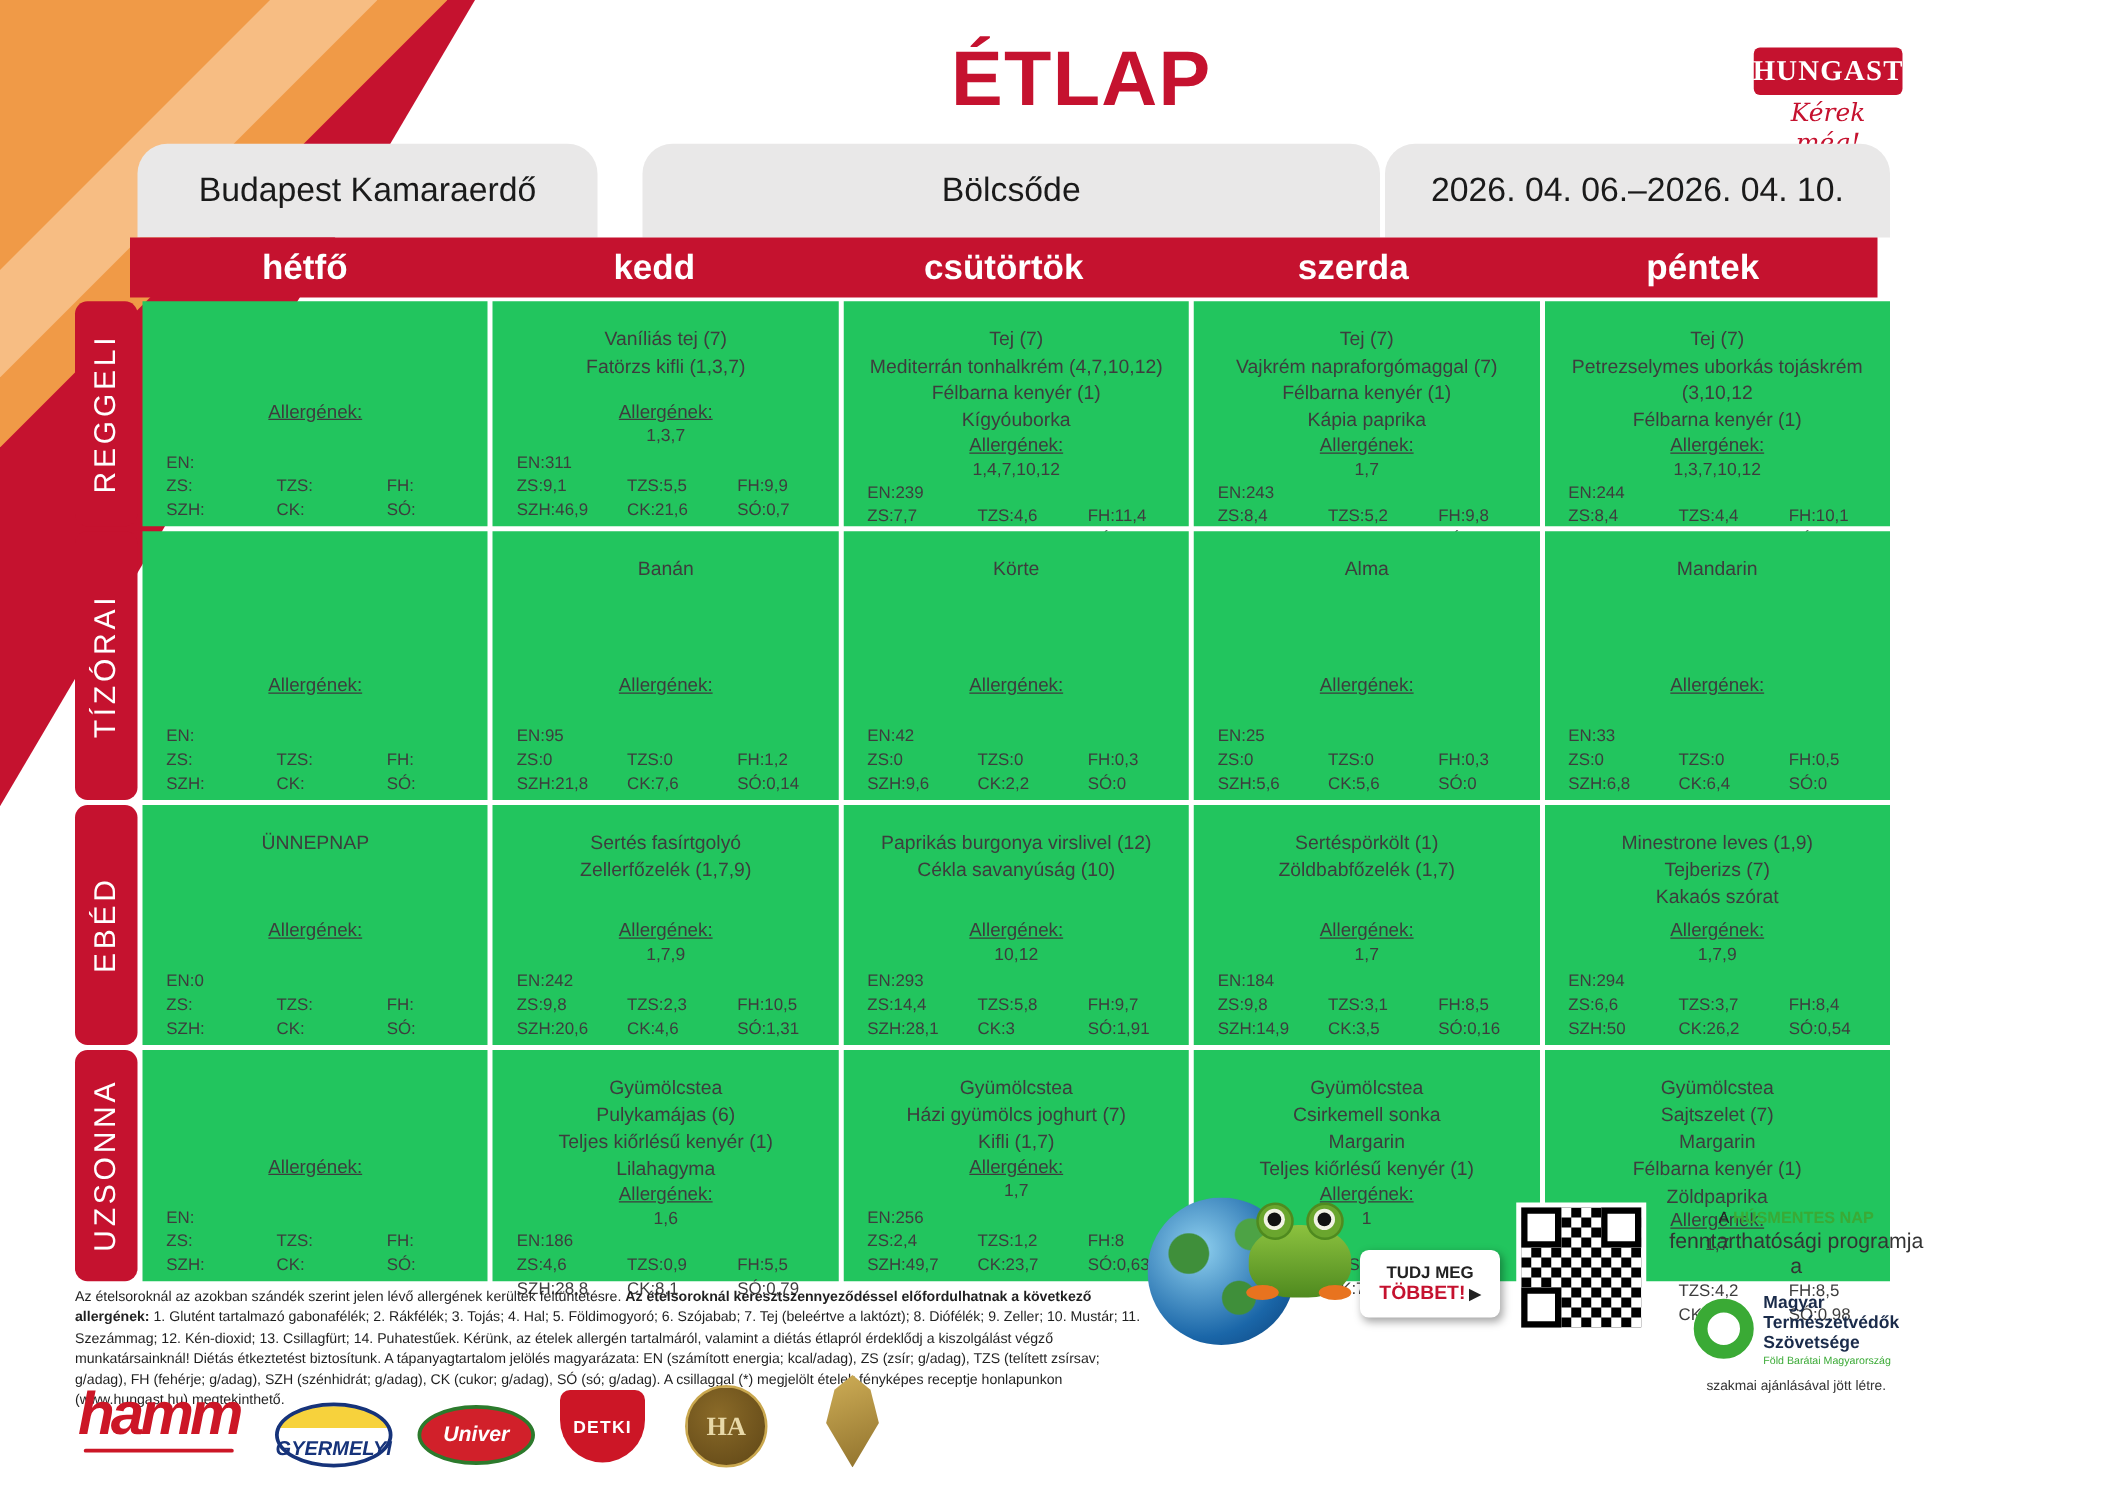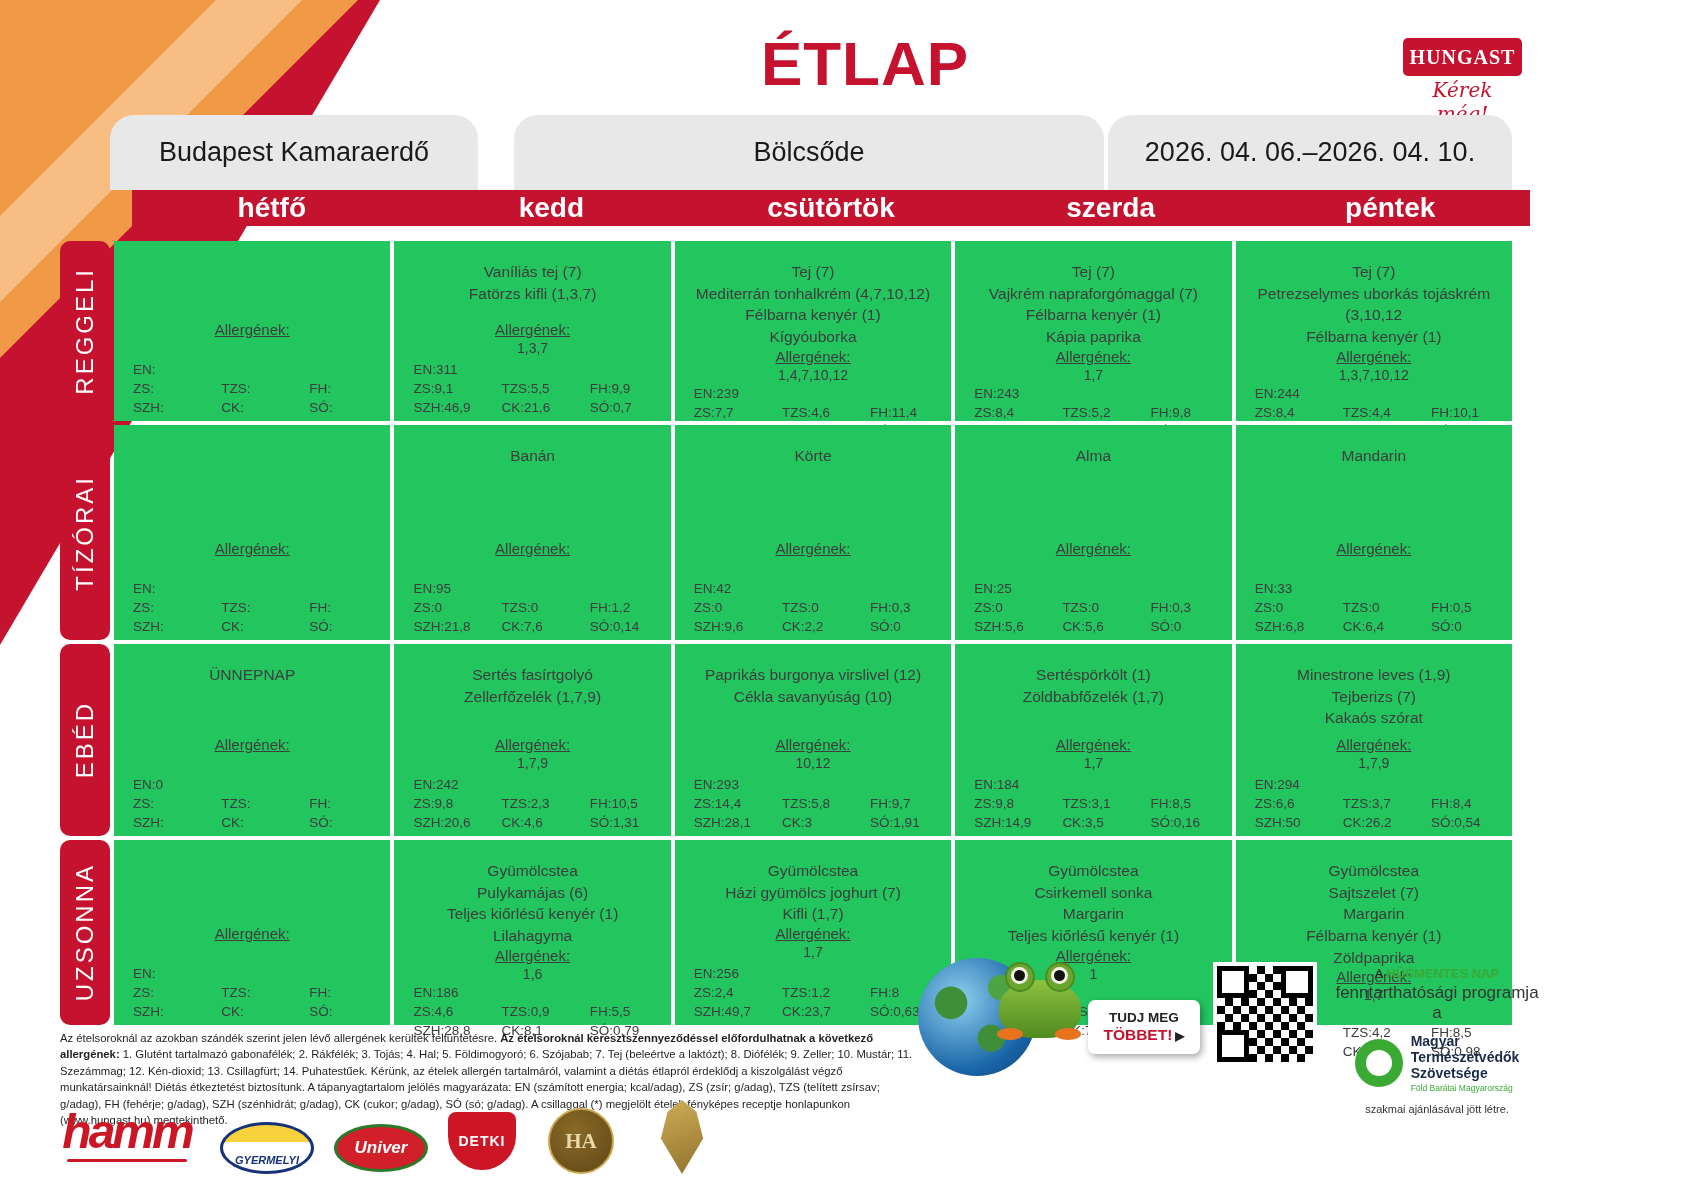--- a/index.html
+++ b/index.html
@@ -14,32 +14,32 @@
   .d-or3{width:358px;height:358px;background:#f09a47;}
   .d-or2{width:302px;height:302px;background:#f7bd83;}
   .d-or1{width:216px;height:216px;background:#f09a47;}
   
   .title{position:absolute;left:690px;top:28px;width:350px;text-align:center;
     font-size:62px;font-weight:bold;color:#c5122f;letter-spacing:1px;z-index:2;}
   .hungast{position:absolute;left:1405px;top:40px;width:115px;height:34px;background:#c5122f;
     border-radius:3px;display:flex;align-items:center;justify-content:center;z-index:2;
     box-shadow:0 0 0 2px #c5122f;}
   .hungast span{color:#fff;font-family:"Liberation Serif",serif;font-weight:bold;
-    font-size:20px;letter-spacing:1px;}
+    font-size:23px;letter-spacing:1px;}
   .tagline{position:absolute;left:1405px;top:78px;width:115px;text-align:center;
     font-family:"DejaVu Serif",serif;font-style:italic;color:#c5122f;font-size:20px;z-index:2;}
   
   .pill{position:absolute;top:115px;height:75px;background:#e9e8e8;
     border-radius:24px 24px 0 0;display:flex;align-items:center;justify-content:center;
     font-size:27px;color:#1a1a1a;z-index:2;}
   .pill-loc{left:110px;width:368px;}
   .pill-inst{left:514px;width:590px;}
   .pill-date{left:1108px;width:404px;}
   
-  .dayband{position:absolute;left:132px;top:190px;width:1398px;height:36px;background:#c5122f;
+  .dayband{position:absolute;left:104px;top:190px;width:1398px;height:48px;background:#c5122f;
     display:grid;grid-template-columns:repeat(5,1fr);z-index:2;}
   .dayband span{display:flex;align-items:center;justify-content:center;
     color:#fff;font-weight:bold;font-size:28px;}
   
   #menu-grid{position:absolute;left:60px;top:241px;width:1452px;z-index:2;
     display:grid;grid-template-columns:50px repeat(5,1fr);
     grid-template-rows:180px 215px 192px 185px;gap:4px;}
   .rowlabel{background:#c5122f;border-radius:10px;display:flex;align-items:center;justify-content:center;}
   .rowlabel span{writing-mode:vertical-rl;transform:rotate(180deg);color:#fff;
     font-size:24px;letter-spacing:3px;}
@@ -55,21 +55,21 @@
   .footnote{position:absolute;left:60px;top:1030px;width:858px;font-size:11.3px;
     line-height:1.45;color:#1f1f1f;z-index:2;}
   .footnote b{font-weight:bold;}
   
   .logo{position:absolute;z-index:2;display:flex;align-items:center;justify-content:center;}
   .lg-hamm{left:52px;top:1105px;width:150px;height:60px;flex-direction:column;}
   .lg-hamm .word{font-size:48px;font-weight:900;font-style:italic;color:#cc1626;letter-spacing:-3px;line-height:1;}
   .lg-hamm .bar{width:120px;height:3px;background:#cc1626;margin-top:3px;border-radius:2px;}
   .lg-gyermelyi{left:220px;top:1122px;width:88px;height:46px;border-radius:50%;
     background:linear-gradient(#f7d23c 0 38%,#ffffff 38%);border:3px solid #16337a;}
-  .lg-gyermelyi span{font-size:11px;font-weight:bold;font-style:italic;color:#16337a;margin-top:24px;}
+  .lg-gyermelyi span{font-size:16px;font-weight:bold;font-style:italic;color:#16337a;margin-top:24px;}
   .lg-univer{left:334px;top:1124px;width:88px;height:42px;border-radius:50%;background:#d1202a;
     border:3px solid #2c7a2c;}
   .lg-univer span{color:#fff;font-weight:bold;font-style:italic;font-size:17px;}
   .lg-detki{left:448px;top:1112px;width:68px;height:58px;background:#cc1626;
     border-radius:8px 8px 34px 34px;}
   .lg-detki span{color:#fff;font-weight:bold;font-size:14px;letter-spacing:1px;}
   .lg-ha{left:548px;top:1108px;width:62px;height:62px;border-radius:50%;
     background:radial-gradient(circle at 40% 35%,#8a6a28,#5f4616);border:2px solid #caa84f;}
   .lg-ha span{font-family:"Liberation Serif",serif;color:#e8d9a8;font-size:21px;font-weight:bold;}
   .lg-seal{left:658px;top:1100px;width:48px;height:74px;

